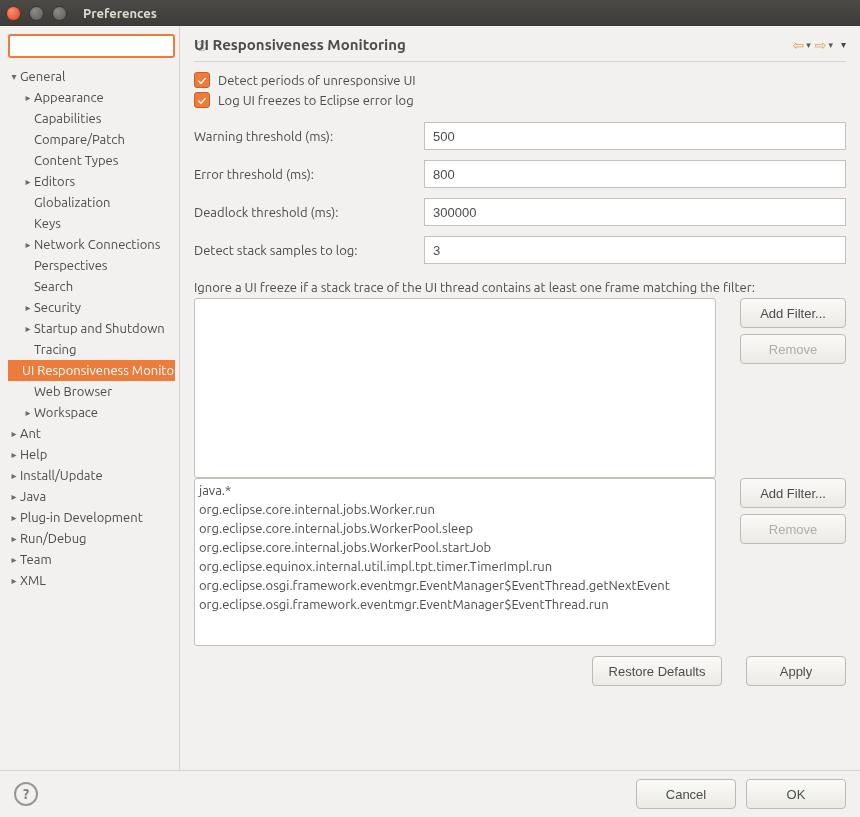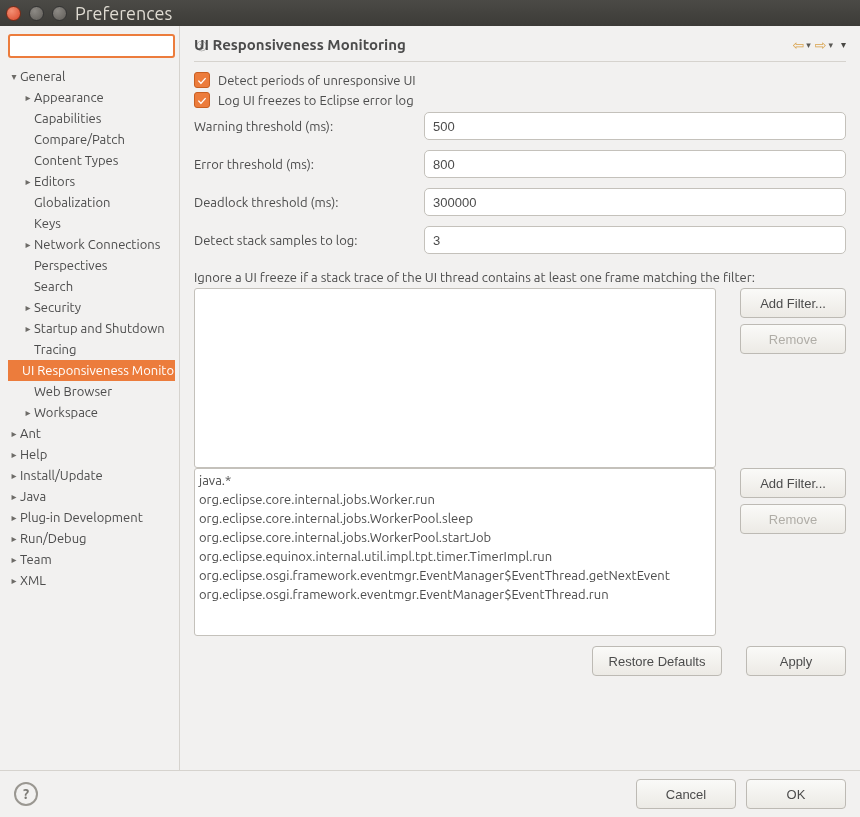--- a/index.html
+++ b/index.html
@@ -21,21 +21,21 @@
     padding: 0 6px;
     gap: 8px;
   }
   .win-btn {
     width: 15px; height: 15px; border-radius: 50%;
     display: inline-block;
   }
   .win-close { background: radial-gradient(circle at 35% 30%, #f39074, #d9482b); border:1px solid #7a2a17;}
   .win-min { background: radial-gradient(circle at 35% 30%, #8d8a85, #5f5c57); border:1px solid #333;}
   .win-max { background: radial-gradient(circle at 35% 30%, #8d8a85, #5f5c57); border:1px solid #333;}
-  .titlebar .title { color: #dfdbd2; font-weight: normal; font-size: 18px; margin-left: 0;}
+  .titlebar .title { color: #dfdbd2; font-weight: bold; font-size: 13px; margin-left: 8px;}
   .dialog-body { display: flex; height: 744px; }
   .sidebar {
     width: 180px;
     border-right: 1px solid #d6d3ce;
     display:flex; flex-direction:column;
     padding: 8px 4px 8px 8px;
   }
   .filter-wrap {
     border: 2px solid #ec7c3c;
     border-radius: 3px;
@@ -69,24 +69,24 @@
   .nav-arrows .tri { color:#5a5955; font-size:9px; margin-left:-2px;}
   .nav-arrows .menu-tri { color:#4a4945; font-size:10px; margin-left:4px;}
   .hr { border-top:1px solid #d6d3ce; margin: 2px 0 10px 0; }
   .check-row { display:flex; align-items:center; gap:8px; margin-bottom:4px;}
   .chk {
     width:16px; height:16px; border-radius:3px;
     background:#ec7c3c; display:flex; align-items:center; justify-content:center;
     color:#fff; font-size:12px; font-weight:bold;
     border:1px solid #c95f21;
   }
-  .form-grid { display:grid; grid-template-columns: 220px 1fr; row-gap:10px; column-gap:10px; align-items:center;}
+  .form-grid { margin-top:10px; display:grid; grid-template-columns: 220px 1fr; row-gap:10px; column-gap:10px; align-items:center;}
   .text-input {
     width:100%; height:28px;
-    border:1px solid #c4c1bb; border-radius:5px;
+    border:1px solid #c4c1bb; border-radius:0;
     padding:0 8px; background:#fff; font-size:13px; color:#4c4c4c;
   }
   .section-label { margin-top:16px; margin-bottom:4px; }
   .filter-block { display:flex; gap:24px; height:180px;}
   .filter-block.short { height:168px; }
   .filter-list {
     flex:1; border:1px solid #c4c1bb; border-radius:3px; background:#fff;
     overflow:auto; padding:2px 4px; font-size:13px; color:#4c4c4c; line-height:19px;
   }
   .filter-btns { display:flex; flex-direction:column; gap:6px; width:106px;}

